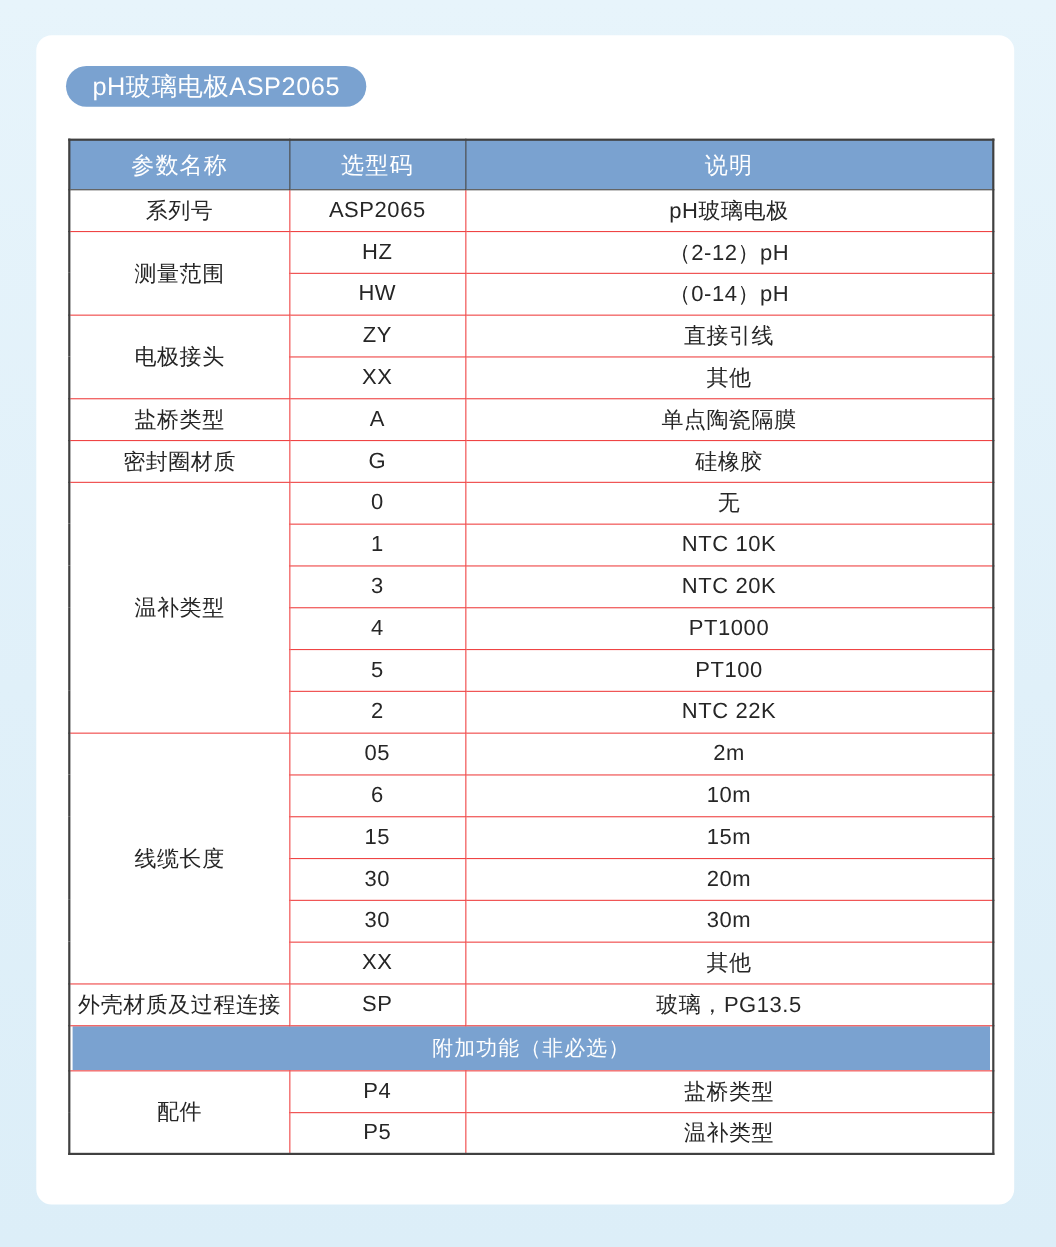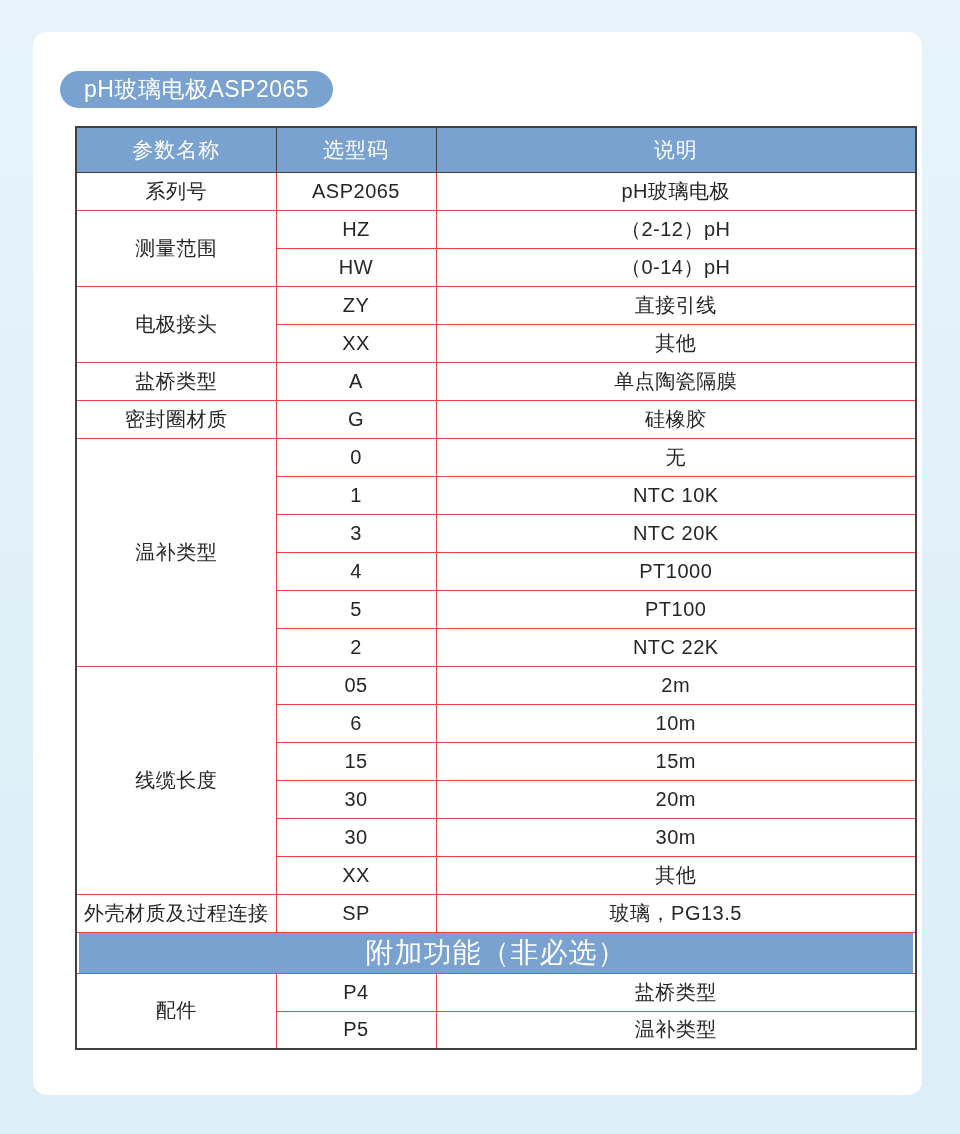--- a/index.html
+++ b/index.html
@@ -22,25 +22,24 @@
     height: 37px;
     display: inline-flex;
     align-items: center;
     padding: 0 24px;
     background: #7aa2d0;
     border-radius: 19px;
     color: #ffffff;
     font-size: 23px;
     letter-spacing: 0.5px;
     white-space: nowrap;
-    margin-top: 11px;
   }
   table.spec {
     position: absolute;
-    left: 42px; top: 94px;
+    left: 29px; top: 94px;
     width: 840px;
     border-collapse: collapse;
     table-layout: fixed;
     border: 2px solid #404040;
   }
   table.spec th {
     background: #7aa2d0;
     color: #ffffff;
     font-size: 21px;
     font-weight: 400;
@@ -61,21 +60,21 @@
     letter-spacing: 0.5px;
   }
   td.band-cell {
     padding: 6px 0;
     height: 52px;
   }
   .band-fill {
     height: 40px;
     background: #7aa2d0;
     color: #ffffff;
-    font-size: 28px;
+    font-size: 19px;
     display: flex;
     align-items: center;
     justify-content: center;
     letter-spacing: 1px;
   }
 </style>
 </head>
 <body>
 
 <div class="card">

